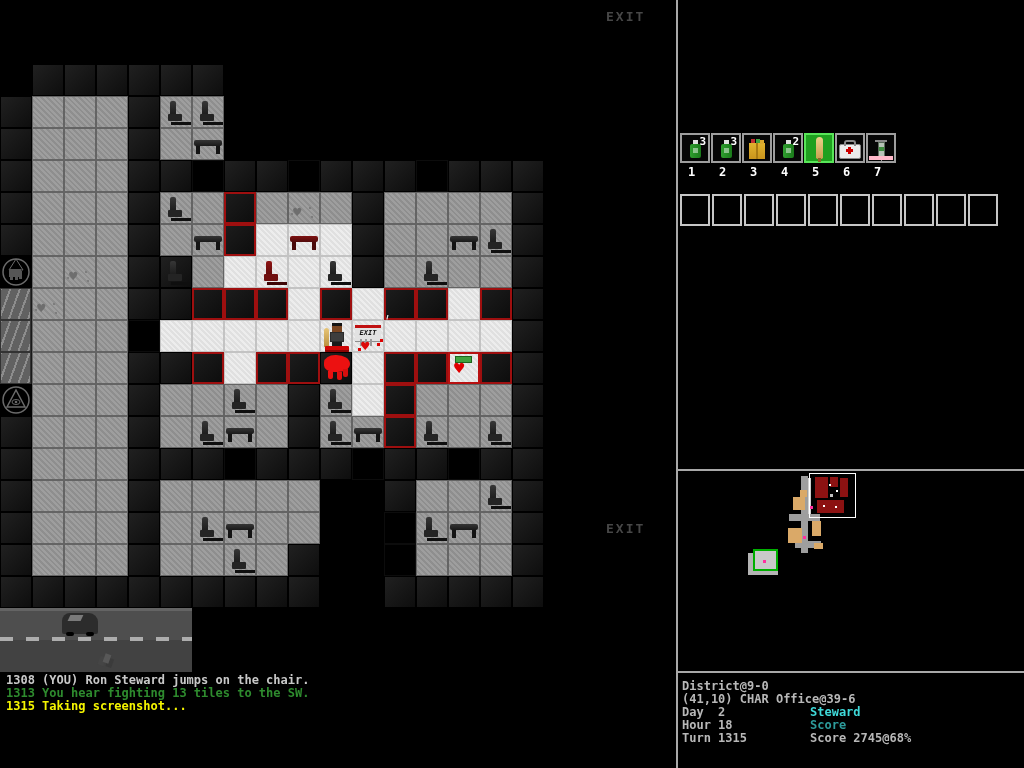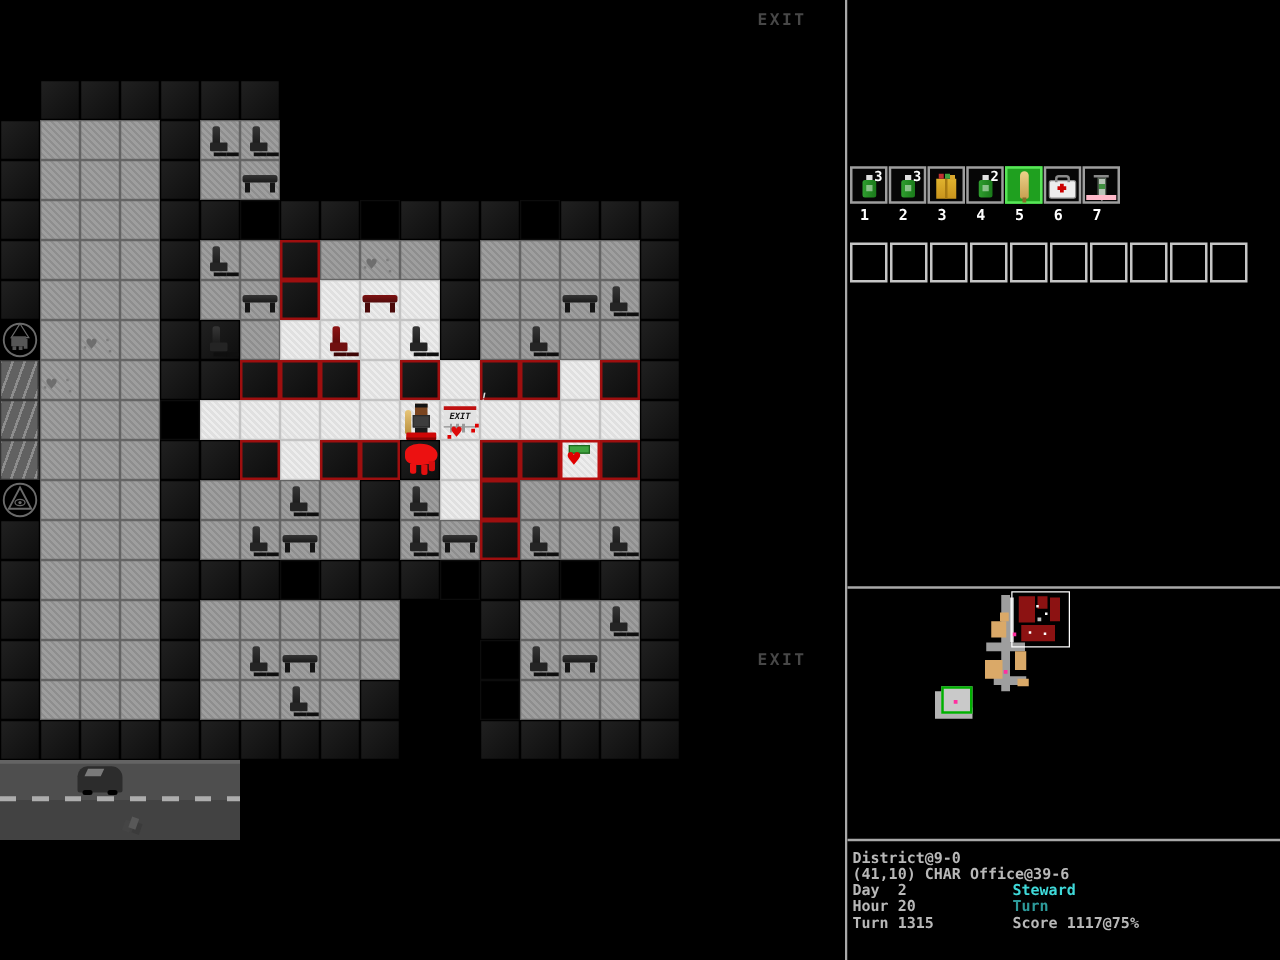--- a/index.html
+++ b/index.html
@@ -430,20 +430,25 @@
           <i class="c-legs"></i>
           <i class="c-heart">♥</i>
           <i class="c-blood"></i>
         </div>
         <div class="spr spr-car" style="left: 62px; top: 613px;"></div>
         <div class="spr spr-debris" style="left: 100px; top: 653px;"></div>
         <div class="spr spr-dash" style="left: 0px; top: 637px;"></div>
       </div>
     <div class="exit-label" style="left:606px;top:9px;">EXIT</div>
     <div class="exit-label" style="left:606px;top:521px;">EXIT</div>
+    <div class="abs" style="left:3px;top:672px;width:670px;height:96px;">
+        <div class="log-line" style="top: 1px; color: rgb(200, 200, 200);">1308 (YOU) Ron Steward jumps on the chair.</div>
+        <div class="log-line" style="top: 14px; color: rgb(46, 139, 46);">1313 You hear fighting 13 tiles to the SW.</div>
+        <div class="log-line" style="top: 27px; color: rgb(245, 245, 0);">1315 Taking screenshot...</div>
+      </div>
   </div>
 
   <div class="abs vdiv"></div>
 
   <div class="abs" style="left:678px;top:0;width:346px;height:768px;background:#000;">
 
     <div></div>
     <div></div>
 
     <div class="abs" style="left:2px;top:133px;width:344px;height:48px;">
@@ -523,20 +528,20 @@
         <div class="abs" style="left: 85px; top: 88px; width: 3px; height: 3px; background: rgb(255, 47, 160); box-sizing: border-box;"></div>
         <div class="abs" style="left: 131px; top: 1px; width: 47px; height: 45px; border: 1px solid rgb(255, 255, 255); box-sizing: border-box;"></div>
       </div>
     <div class="abs hdiv" style="left:0;top:671px;"></div>
     <div class="abs" style="left:0;top:673px;width:346px;height:95px;">
       <div class="st-line" style="left:4px;top:6px;">District@9-0</div>
       <div class="st-line" style="left:4px;top:19px;">(41,10) CHAR Office@39-6</div>
       <div>
           <div class="st-line" style="left: 4px; top: 32px;">Day  2</div>
           <div class="st-line" style="left: 132px; top: 32px; color: rgb(63, 217, 217);">Steward</div>
-          <div class="st-line" style="left: 4px; top: 45px;">Hour 20</div>
-          <div class="st-line" style="left: 132px; top: 45px; color: rgb(45, 155, 155);">Turn</div>
+          <div class="st-line" style="left: 4px; top: 45px;">Hour 18</div>
+          <div class="st-line" style="left: 132px; top: 45px; color: rgb(45, 155, 155);">Score</div>
           <div class="st-line" style="left: 4px; top: 58px;">Turn 1315</div>
-          <div class="st-line" style="left: 132px; top: 58px; color: rgb(184, 184, 184);">Score 1117@75%</div>
+          <div class="st-line" style="left: 132px; top: 58px; color: rgb(184, 184, 184);">Score 2745@68%</div>
         </div>
     </div>
   </div>
 </div>
 
 </body></html>

